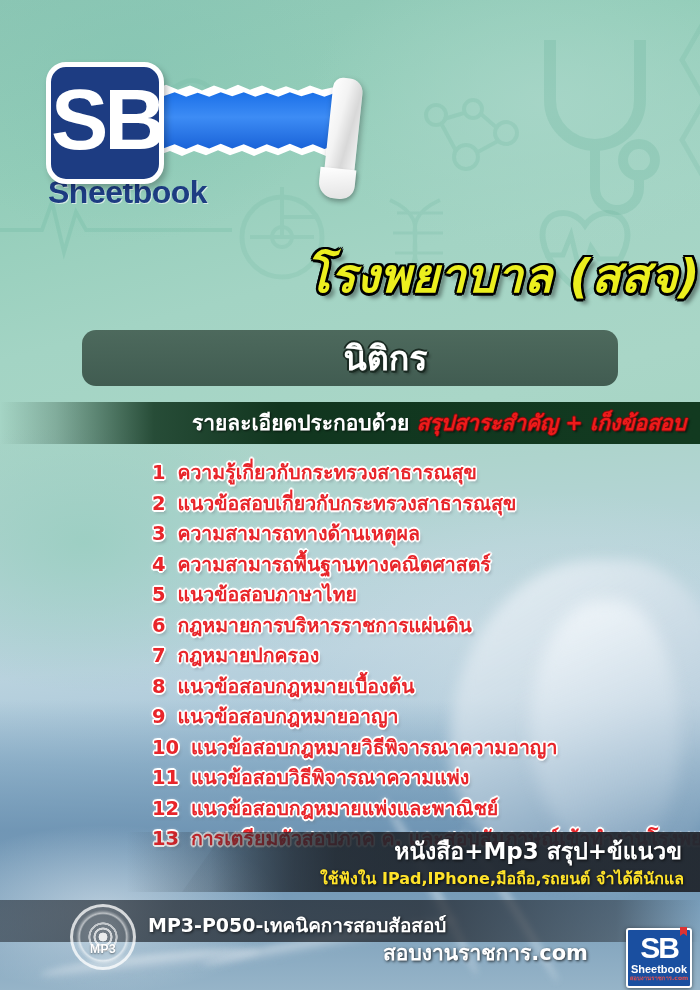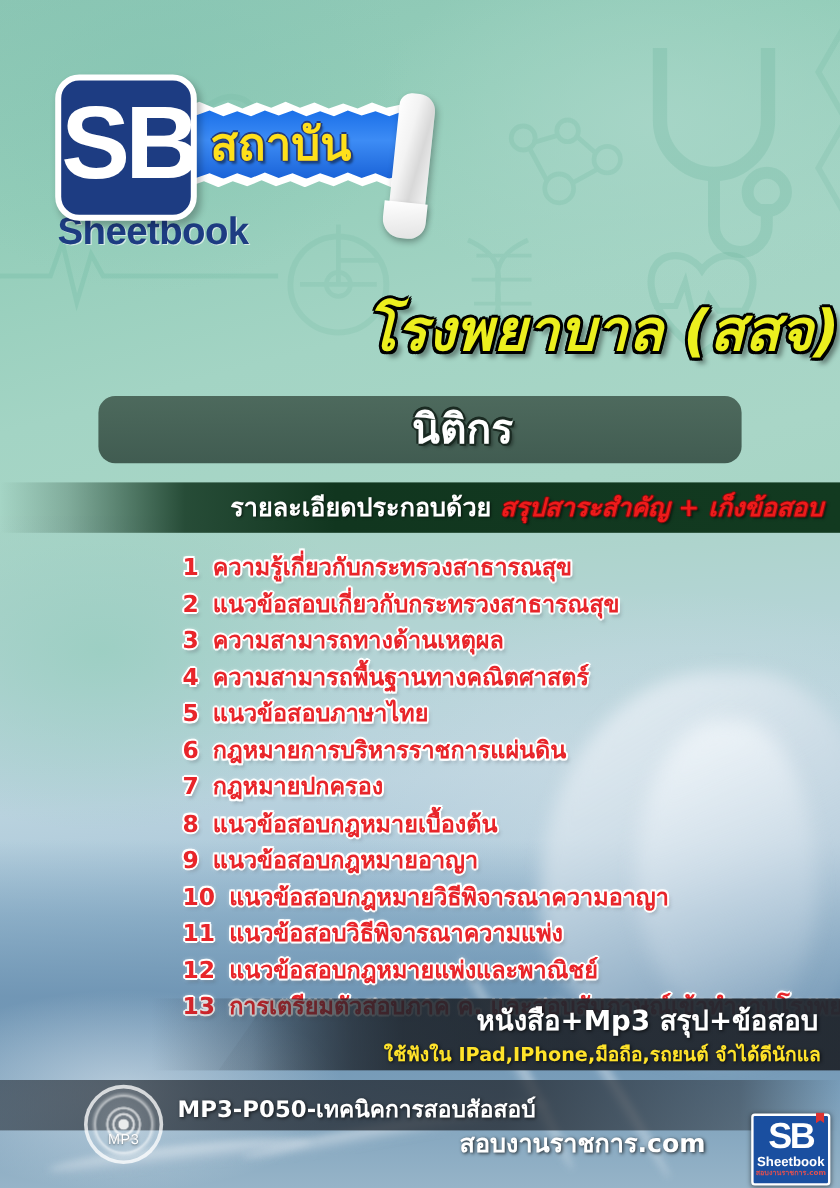--- a/index.html
+++ b/index.html
@@ -193,21 +193,21 @@
     background:radial-gradient(circle at 50% 50%, rgba(255,255,255,.0) 0%, rgba(255,255,255,.0) 52%, rgba(255,255,255,.55) 56%, rgba(255,255,255,.2) 60%, rgba(255,255,255,.0) 64%),
                radial-gradient(circle at 50% 50%, rgba(255,255,255,.85) 0%, rgba(255,255,255,.85) 10%, rgba(255,255,255,0) 11%),
                radial-gradient(circle at 50% 50%, rgba(255,255,255,0) 0%, rgba(255,255,255,0) 17%, rgba(255,255,255,.7) 18%, rgba(255,255,255,.7) 22%, rgba(255,255,255,0) 23%),
                radial-gradient(circle at 50% 50%, rgba(255,255,255,0) 0%, rgba(255,255,255,0) 29%, rgba(255,255,255,.6) 30%, rgba(255,255,255,.6) 34%, rgba(255,255,255,0) 35%),
                radial-gradient(circle at 50% 50%, rgba(255,255,255,.22) 0%, rgba(255,255,255,.10) 70%, rgba(255,255,255,0) 100%);
     border:3px solid rgba(255,255,255,.75);
     box-sizing:border-box;
   }
   .mp3-icon span{
     position:absolute;left:0;bottom:11px;width:100%;text-align:center;
-    font-size:12px;font-weight:normal;color:#ffffff;letter-spacing:.5px;
+    font-size:12px;font-weight:bold;color:#ffffff;letter-spacing:.5px;
     font-family:"Liberation Sans",sans-serif;
     text-shadow:0 1px 2px rgba(0,0,0,.5);
     margin-top:29px;
   }
   .mp3-text{
     position:absolute;left:148px;top:910px;height:30px;line-height:30px;
     font-size:19px;font-weight:bold;color:#ffffff;white-space:nowrap;
     font-family:"DejaVu Sans","Liberation Sans",sans-serif;
     text-shadow:1px 1px 3px rgba(0,0,0,.7);
   }
@@ -309,21 +309,20 @@
 
   <div class="instr" style="left:40px;top:955px;width:220px;height:16px;transform:rotate(-6deg);"></div>
   <div class="instr" style="left:200px;top:935px;width:260px;height:14px;transform:rotate(-10deg);"></div>
   <div class="instr" style="left:330px;top:880px;width:200px;height:12px;transform:rotate(62deg);"></div>
   <div class="instr" style="left:420px;top:900px;width:180px;height:10px;transform:rotate(58deg);"></div>
 
   <div class="logo-wrap">
     <div class="torn">
       <div class="torn-paper"></div>
       <div class="torn-blue"></div>
-      <div class="torn-label">สถาบัน</div>
     </div>
     <div class="curl"></div>
     <div class="sb-block">
       <span>SB</span>
     </div>
     <div class="sheetbook-word">Sheetbook</div>
   </div>
 
   <div class="main-title">โรงพยาบาล (สสจ)</div>
 
@@ -388,21 +387,21 @@
       <span>แนวข้อสอบกฎหมายแพ่งและพาณิชย์</span>
     </div>
     <div class="list-item">
       <span class="num">13</span>
       <span>การเตรียมตัวสอบภาค ค. และสอบสัมภาษณ์เข้าทำงานโรงพยาบาล</span>
     </div>
   </div>
 
   <div class="band1"></div>
   <div class="band1b"></div>
-  <div class="b1-line1">หนังสือ+Mp3 สรุป+ข้อสอบ</div>
+  <div class="b1-line1">หนังสือ+Mp3 สรุป+ข้แนวข</div>
   <div class="b1-line2">ใช้ฟังใน IPad,IPhone,มือถือ,รถยนต์ จำได้ดีนักแล</div>
 
   <div class="band2"></div>
   <div class="mp3-icon">
     <span>MP3</span>
   </div>
   <div class="mp3-text">MP3-P050-เทคนิคการสอบสัอสอบ์</div>
 
   <div class="site-text">สอบงานราชการ.com</div>
 

